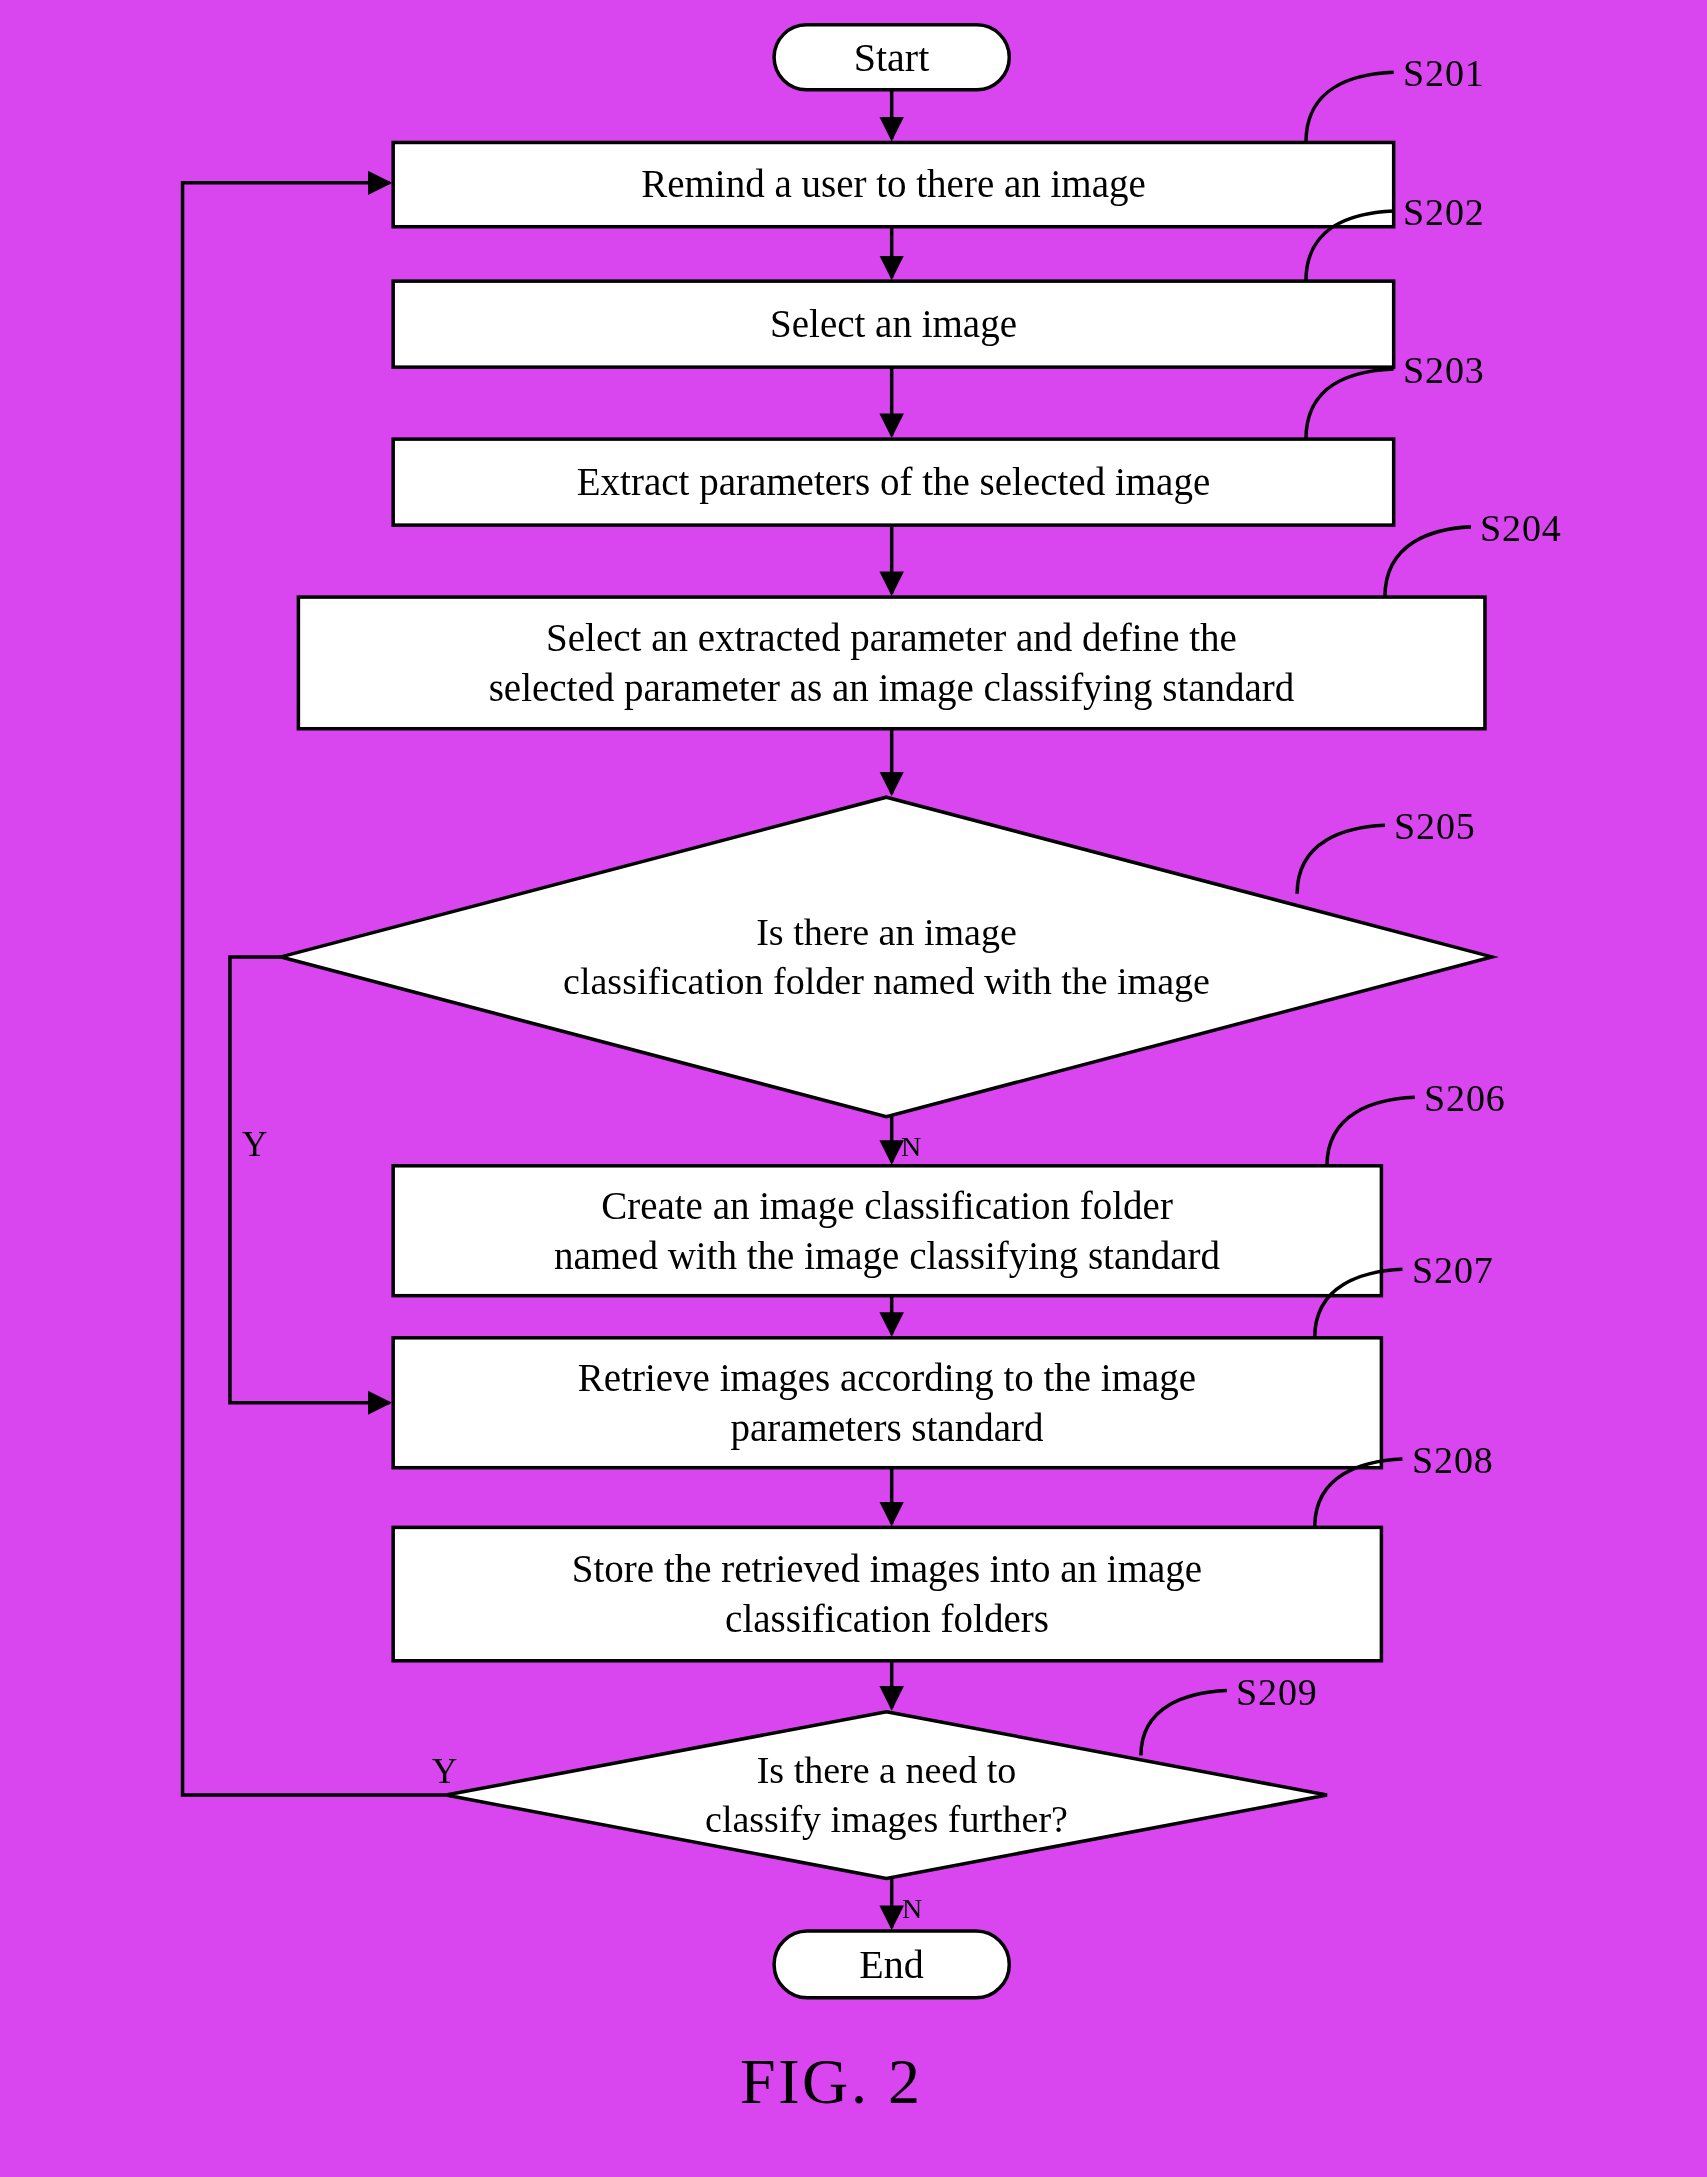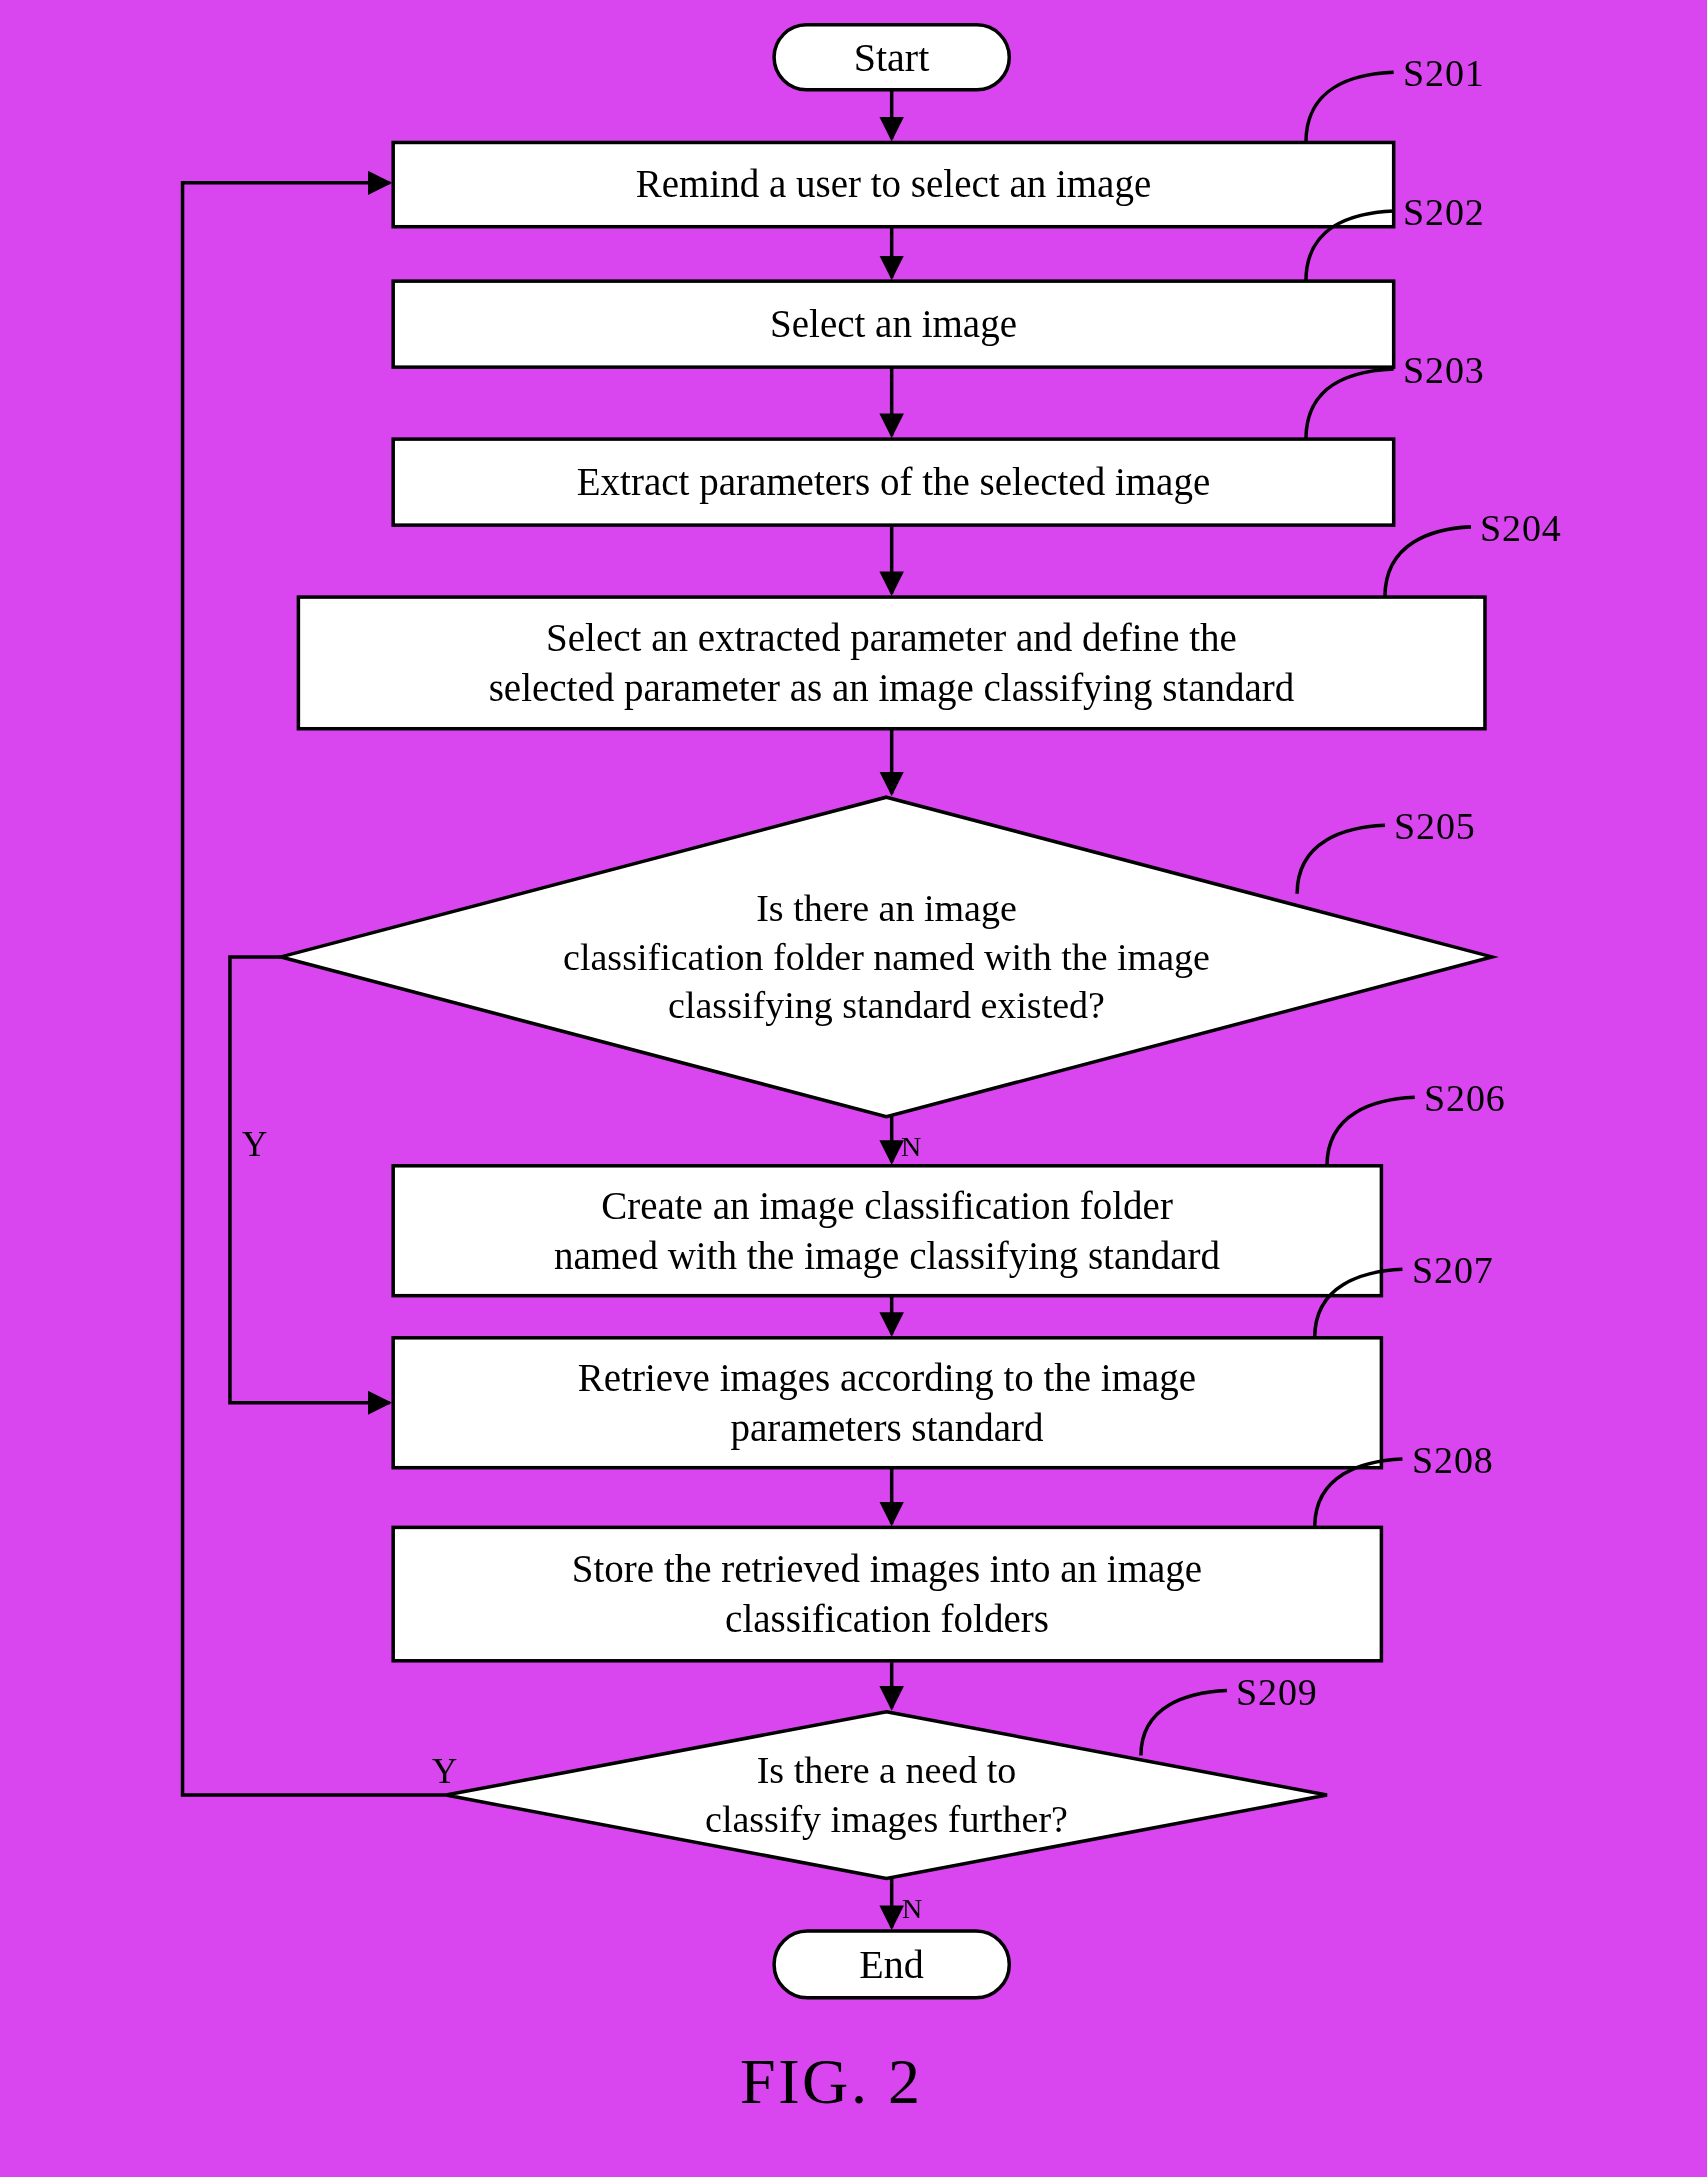--- a/index.html
+++ b/index.html
@@ -118,35 +118,34 @@
       <path d="M 1478 1018 C 1478 958 1532 942 1578 940"></path>
       <path d="M 1512 1328 C 1512 1268 1566 1252 1612 1250"></path>
       <path d="M 1498 1524 C 1498 1464 1552 1448 1598 1446"></path>
       <path d="M 1498 1740 C 1498 1680 1552 1664 1598 1662"></path>
       <path d="M 1300 2000 C 1300 1944 1352 1928 1398 1926"></path>
     </g>
   </svg>
 
   <div class="node-text terminal-label" style="left:774px; top:24.6px; width:235px; height:65px;">Start</div>
 
-  <div class="node-text process-label" style="left:393px; top:142px; width:1001px; height:84px;">Remind a user to select an image</div>
+  <div class="node-text process-label" style="left:393px; top:142px; width:1001px; height:84px;">Remind a user to there an image</div>
 
   <div class="node-text process-label" style="left:393px; top:281px; width:1001px; height:86px;">Select an image</div>
 
   <div class="node-text process-label" style="left:393px; top:439px; width:1001px; height:86px;">Extract parameters of the selected image</div>
 
   <div class="node-text process-label" style="left:298px; top:597px; width:1187px; height:132px;">
     <span class="tline">Select an extracted parameter and define the</span>
     <span class="tline">selected parameter as an image classifying standard</span>
   </div>
 
   <div class="node-text decision-label" style="left:281px; top:865px; width:1211px; height:184px;">
     <span class="tline">Is there an image</span>
     <span class="tline">classification folder named with the image</span>
-    <span class="tline">classifying  standard existed?</span>
   </div>
 
   <div class="node-text process-label" style="left:393px; top:1166px; width:988px; height:130px;">
     <span class="tline">Create an image classification  folder</span>
     <span class="tline">named with the image classifying  standard</span>
   </div>
 
   <div class="node-text process-label" style="left:393px; top:1338px; width:988px; height:130px;">
     <span class="tline">Retrieve images according to the image</span>
     <span class="tline">parameters standard</span>

